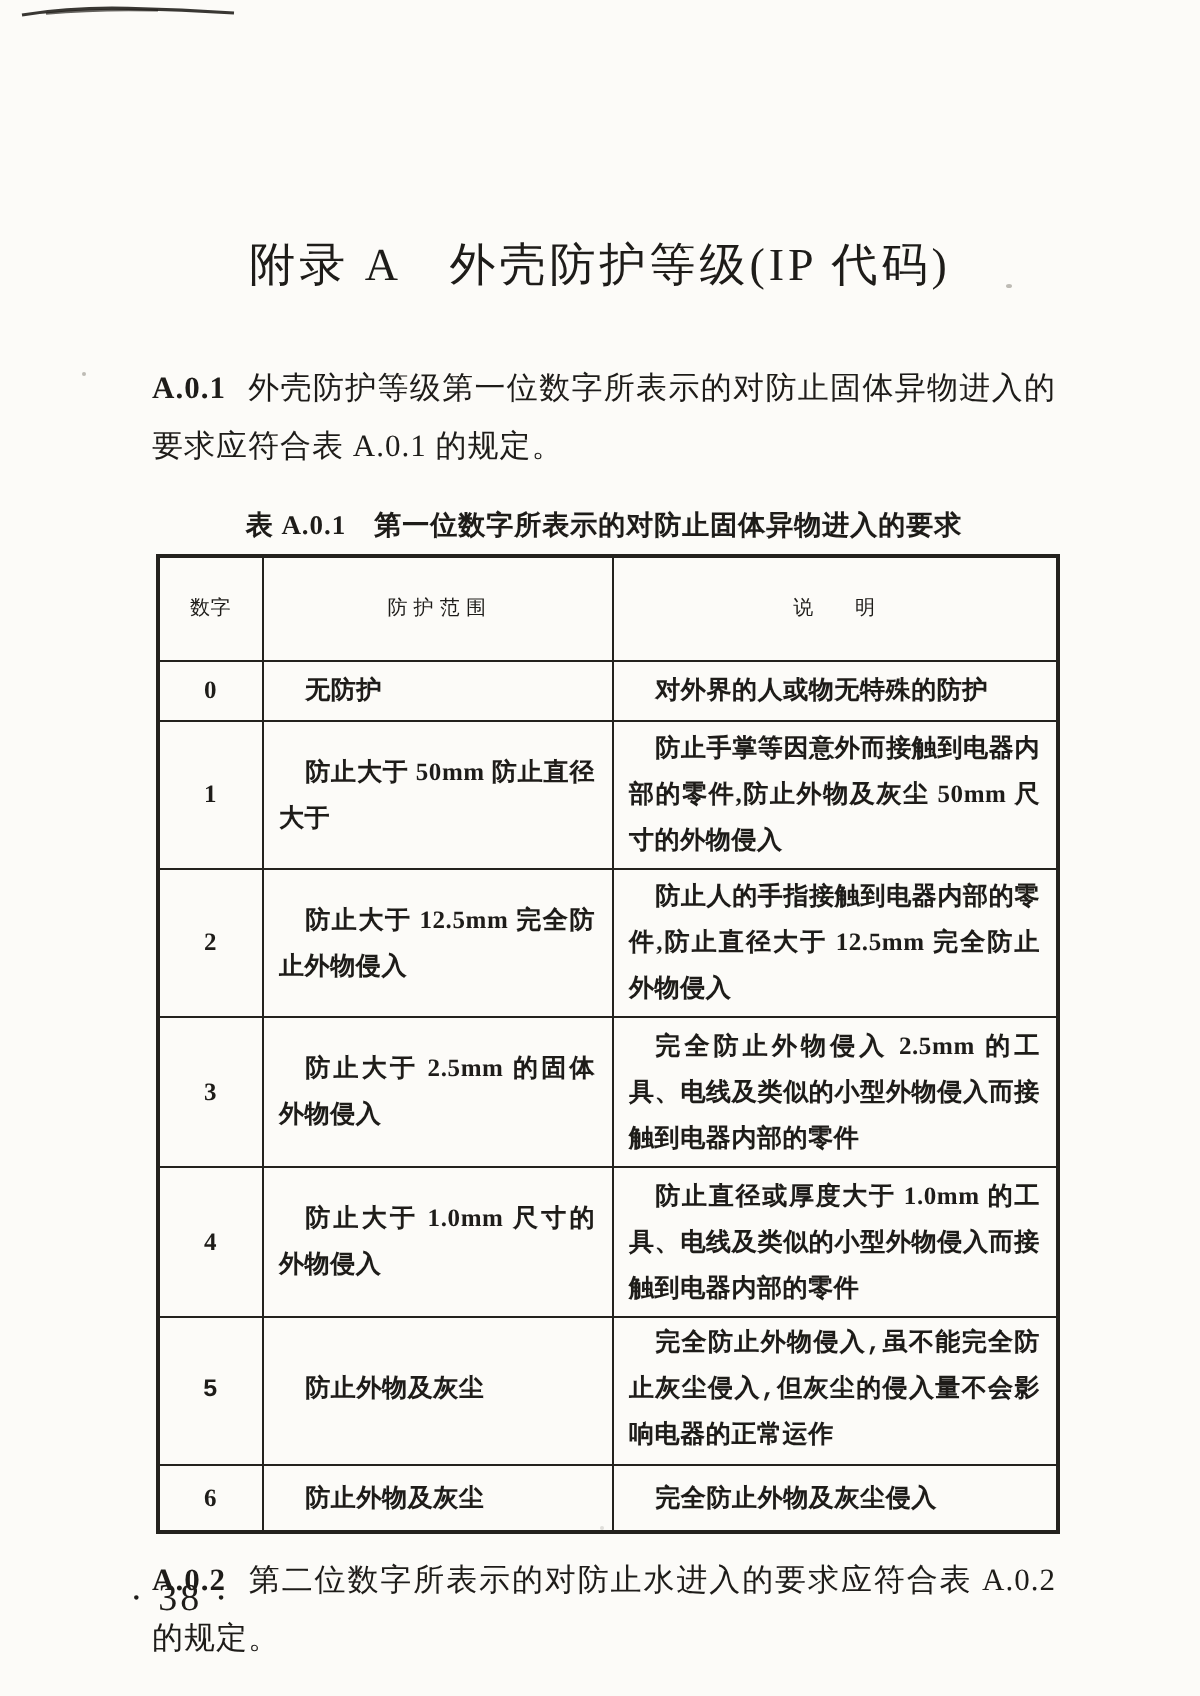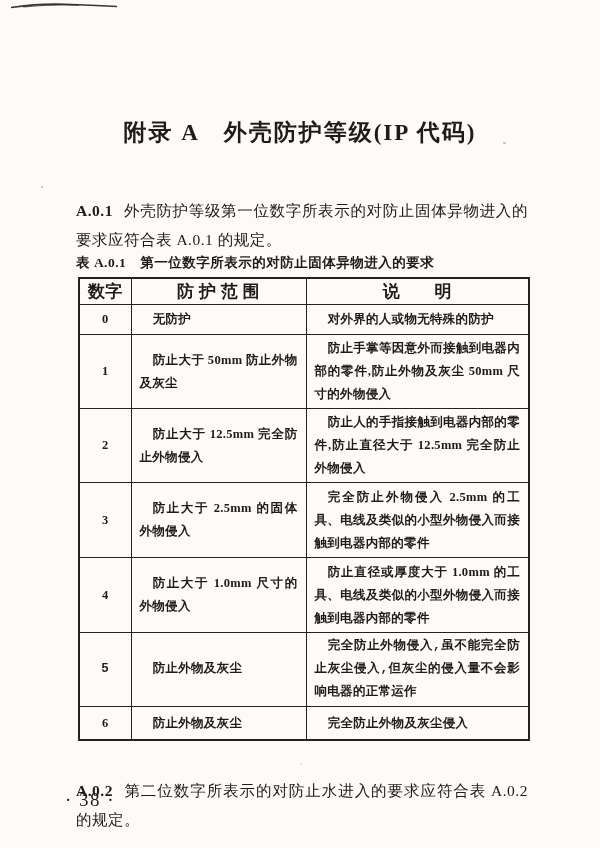--- a/index.html
+++ b/index.html
@@ -28,44 +28,45 @@
     border-radius: 50%;
     opacity: 0.55;
   }
   .page-title {
     position: absolute;
     top: 117px;
     left: 0;
     width: 600px;
     text-align: center;
     font-size: 23px;
-    font-weight: bold;
+    font-weight: normal;
     letter-spacing: 2px;
     white-space: pre;
   }
   .para {
     position: absolute;
     left: 76px;
     width: 452px;
     font-size: 15.5px;
     line-height: 29px;
     text-align: justify;
     letter-spacing: 0.5px;
   }
   .para .plabel {
     font-weight: bold;
     margin-right: 11px;
   }
-  #para-a01 { top: 196px; }
+  #para-a01 { top: 180px; }
   #para-a02 { top: 776px; }
   .tbl-caption {
     position: absolute;
     top: 254px;
     left: 76px;
     width: 452px;
+    text-align: center;
     font-size: 13.5px;
     font-weight: bold;
     letter-spacing: 0.5px;
     white-space: pre;
   }
   table.ip-table {
     position: absolute;
     top: 277px;
     left: 78px;
     width: 450px;
@@ -77,25 +78,25 @@
     border: 1px solid #24221e;
     font-size: 12.5px;
     line-height: 23px;
     vertical-align: middle;
     padding: 2px 8px;
     font-weight: 600;
     letter-spacing: 0.3px;
   }
   .ip-table th {
     height: 21px;
-    font-weight: bold;
+    font-weight: normal;
     text-align: center;
     white-space: pre;
-    padding: 1px 2px;
-    font-size: 17px;
+    padding: 14px 2px;
+    font-size: 10px;
   }
   .ip-table td.c-digit {
     text-align: center;
     padding: 0 2px;
   }
   .ip-table td.c-scope,
   .ip-table td.c-desc {
     text-align: justify;
     text-indent: 1.05em;
   }
@@ -145,21 +146,21 @@
     </tr>
   </thead>
   <tbody>
     <tr class="rh30">
       <td class="c-digit">0</td>
       <td class="c-scope">无防护</td>
       <td class="c-desc">对外界的人或物无特殊的防护</td>
     </tr>
     <tr class="rh73">
       <td class="c-digit">1</td>
-      <td class="c-scope">防止大于 50mm 防止外物及灰尘</td>
+      <td class="c-scope">防止大于 50mm 防止直径大于</td>
       <td class="c-desc">防止手掌等因意外而接触到电器内部的零件,防止外物及灰尘 50mm 尺寸的外物侵入</td>
     </tr>
     <tr class="rh73">
       <td class="c-digit">2</td>
       <td class="c-scope">防止大于 12.5mm 完全防止外物侵入</td>
       <td class="c-desc">防止人的手指接触到电器内部的零件,防止直径大于 12.5mm 完全防止外物侵入</td>
     </tr>
     <tr class="rh75">
       <td class="c-digit">3</td>
       <td class="c-scope">防止大于 2.5mm 的固体外物侵入</td>

